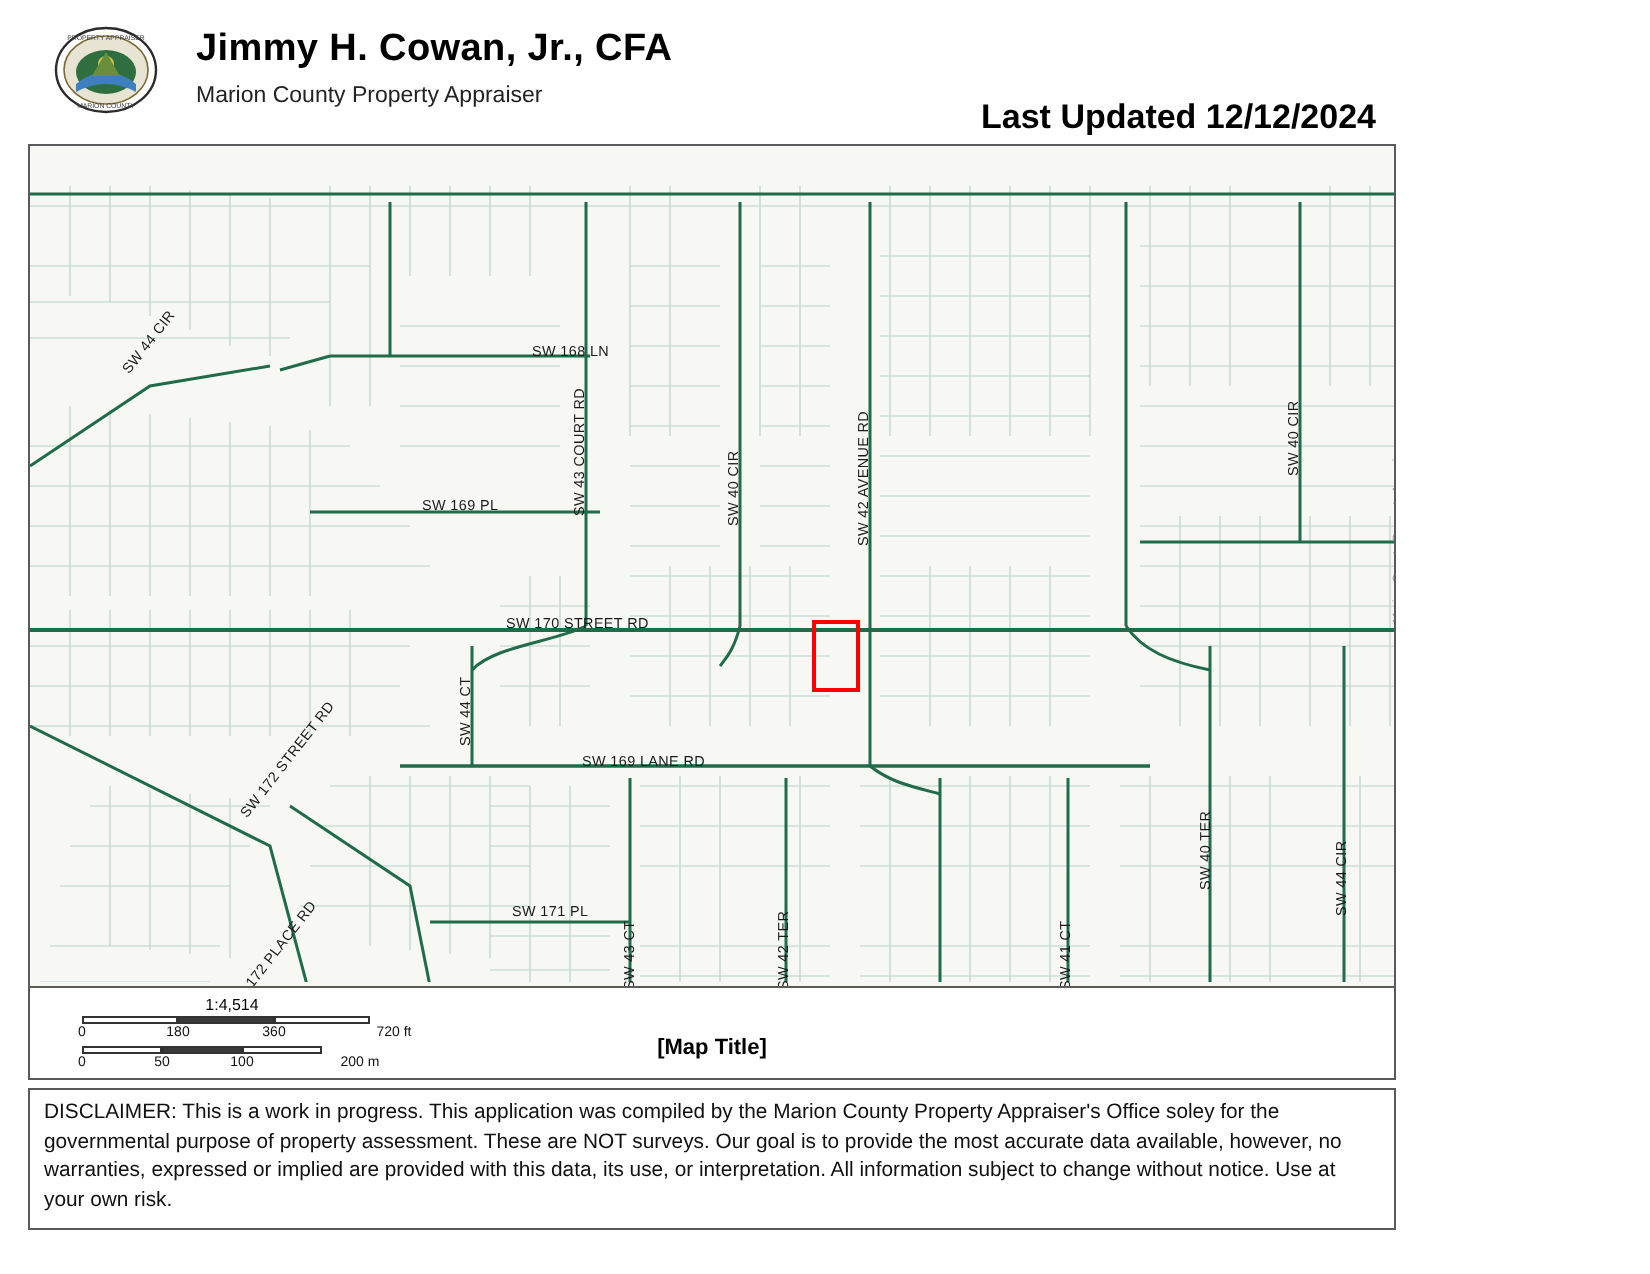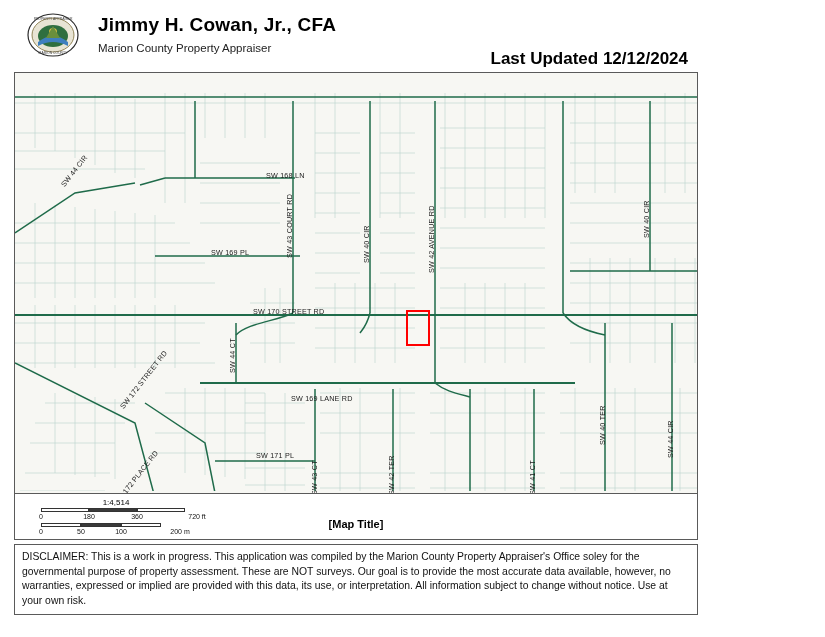--- a/index.html
+++ b/index.html
@@ -313,21 +313,21 @@
     <div class="map-label diag" style="left:44px; top:110px;">SW 44 CIR</div>
     <div class="map-label" style="left:207px; top:98px;padding-left:44px;">SW 168 LN</div>
     <div class="map-label vert" style="left:270px; top:185px;">SW 43 COURT RD</div>
     <div class="map-label vert" style="left:347px; top:190px;">SW 40 CIR</div>
     <div class="map-label vert" style="left:412px; top:200px;">SW 42 AVENUE RD</div>
     <div class="map-label vert" style="left:627px; top:165px;">SW 40 CIR</div>
     <div class="map-label" style="left:196px; top:175px;">SW 169 PL</div>
     <div class="map-label" style="left:716px; top:191px;">SW 41 AVENUE RD</div>
     <div class="map-label" style="left:238px; top:234px;">SW 170 STREET RD</div>
     <div class="map-label vert" style="left:213px; top:300px;">SW 44 CT</div>
-    <div class="map-label" style="left:276px; top:321px;">SW 169 LANE RD</div>
+    <div class="map-label" style="left:276px; top:303px;">SW 169 LANE RD</div>
     <div class="map-label diag" style="left:103px; top:332px;">SW 172 STREET RD</div>
     <div class="map-label vert" style="left:583px; top:372px;">SW 40 TER</div>
     <div class="map-label vert" style="left:651px; top:385px;">SW 44 CIR</div>
     <div class="map-label vert" style="left:714px; top:382px;">SW 39 CIR</div>
     <div class="map-label vert" style="left:784px; top:360px;">SW 39 AVE</div>
     <div class="map-label" style="left:241px; top:378px;">SW 171 PL</div>
     <div class="map-label vert" style="left:295px; top:422px;">SW 43 CT</div>
     <div class="map-label vert" style="left:372px; top:422px;">SW 42 TER</div>
     <div class="map-label vert" style="left:513px; top:422px;">SW 41 CT</div>
     <div class="map-label" style="left:707px; top:413px;text-align:right;">SW 171 LN</div>

